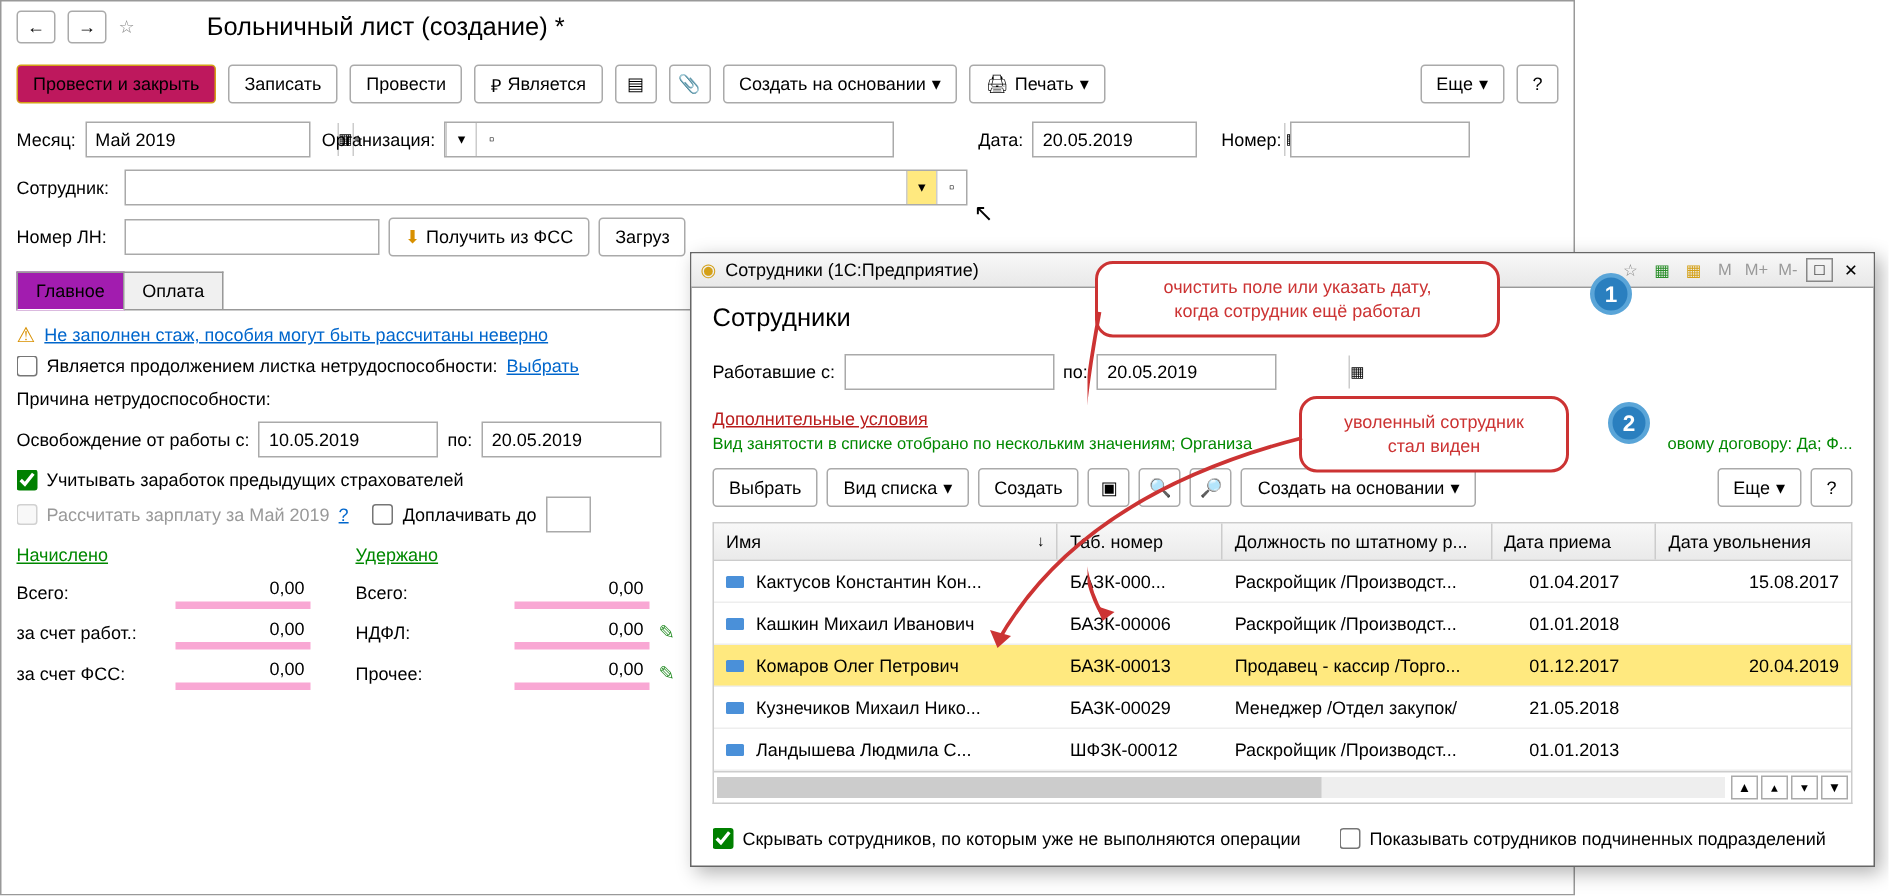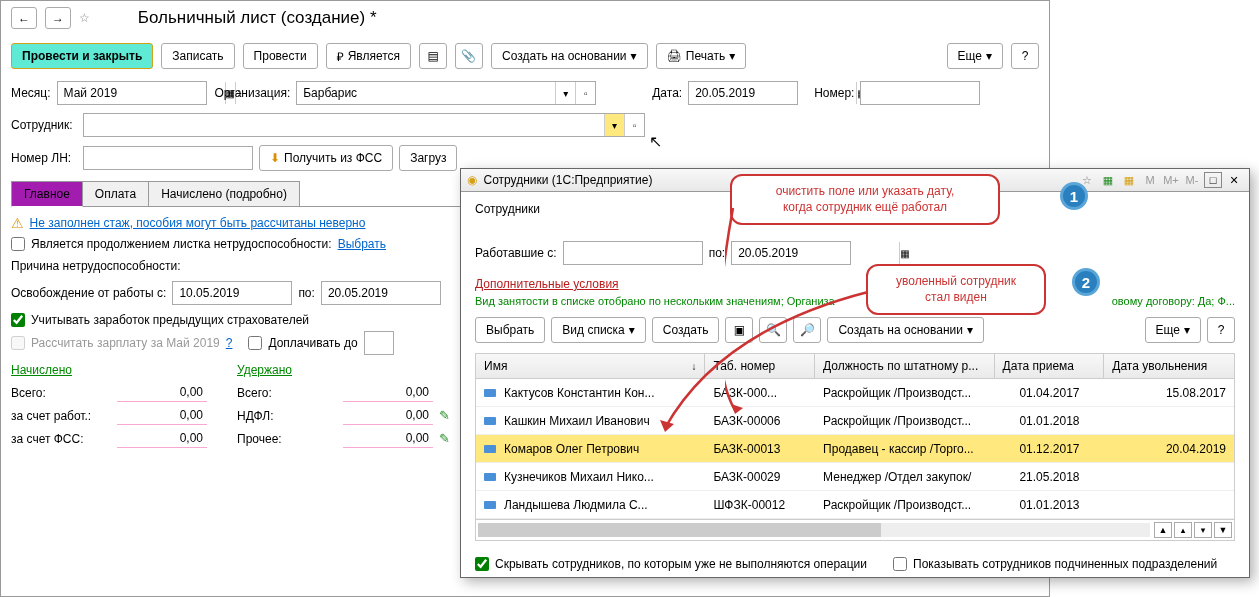--- a/index.html
+++ b/index.html
@@ -4,21 +4,21 @@
 <style>
 *{box-sizing:border-box;margin:0;padding:0;font-family:Arial,sans-serif;font-size:12px}
 body{background:#fff;width:1259px;height:597px;position:relative;overflow:hidden}
 .main-window{position:absolute;top:0;left:0;width:1050px;height:597px;border:1px solid #999;background:#fff}
 .titlebar{display:flex;align-items:center;padding:6px 10px;gap:8px}
 .nav-btn{width:26px;height:22px;border:1px solid #aaa;background:#fff;border-radius:3px;display:flex;align-items:center;justify-content:center;cursor:pointer}
 .star-icon{color:#888}
 .page-title{font-size:17px;margin-left:40px}
 .toolbar{display:flex;align-items:center;gap:8px;padding:8px 10px}
 .btn{border:1px solid #aaa;background:#fff;border-radius:3px;padding:4px 10px;height:26px;display:flex;align-items:center;gap:4px;cursor:pointer;white-space:nowrap}
-.btn-yellow{background:#5eead4;border-color:#d4a017;font-weight:bold}
+.btn-yellow{background:#be185d;border-color:#d4a017;font-weight:normal}
 .btn-icon{width:28px;padding:4px;justify-content:center}
 .toolbar-spacer{flex:1}
 .form-row{display:flex;align-items:center;gap:6px;padding:4px 10px}
 .label{white-space:nowrap}
 .input-grp{display:flex;border:1px solid #aaa;background:#fff;height:24px;align-items:center}
 .input-grp input{border:none;padding:2px 6px;outline:none;flex:1;height:100%;background:transparent}
 .input-btn{width:20px;height:100%;border-left:1px solid #ccc;display:flex;align-items:center;justify-content:center;cursor:pointer;font-size:10px}
 .input-btn:last-child{border-left:1px solid #ccc}
 .tabs{display:flex;border-bottom:1px solid #999;margin:6px 10px 0}
 .tab{padding:5px 12px;border:1px solid #999;border-bottom:none;background:#f0f0f0;margin-right:-1px;cursor:pointer}
@@ -28,27 +28,27 @@
 .warn-icon{color:#d89000;font-size:14px}
 .link{color:#0066cc;text-decoration:underline;cursor:pointer}
 .chk-line{display:flex;align-items:center;gap:6px;margin:4px 0}
 .chk{width:14px;height:14px}
 .chk-green{accent-color:green}
 .totals-grid{display:flex;gap:30px;margin-top:8px}
 .totals-col{display:flex;flex-direction:column;gap:4px}
 .totals-header{color:#008800;text-decoration:underline;margin-bottom:2px}
 .total-row{display:flex;align-items:center;gap:6px}
 .total-row .label{width:100px}
-.total-val{width:90px;text-align:right;border-bottom:1px solid #f9a8d4;padding:2px 4px}
+.total-val{width:90px;text-align:right;border-bottom:5px solid #f9a8d4;padding:2px 4px}
 .dialog{position:absolute;top:168px;left:460px;width:790px;height:410px;border:1px solid #666;background:#fff;box-shadow:4px 4px 12px rgba(0,0,0,0.3)}
 .dlg-title{background:linear-gradient(#f8f8f8,#e8e8e8);border-bottom:1px solid #999;padding:3px 6px;display:flex;align-items:center;gap:6px;font-size:11px}
 .dlg-title-icons{display:flex;gap:3px;margin-left:auto}
 .dlg-title-icon{width:18px;height:16px;display:flex;align-items:center;justify-content:center;cursor:pointer;font-size:11px}
 .dlg-body{padding:10px 14px}
-.dlg-h1{font-size:12px;margin-bottom:21px}
+.dlg-h1{font-size:17px;margin-bottom:10px}
 .cond-header{color:#b91c1c;text-decoration:underline;cursor:pointer;margin:8px 0 4px}
 .cond-text{color:#008800;font-size:11px;white-space:nowrap;overflow:hidden}
 .dlg-toolbar{display:flex;gap:6px;margin:10px 0;align-items:center}
 .table{border:1px solid #ccc;border-top:none}
 .thead{display:flex;background:linear-gradient(#f8f8f8,#eaeaea);border-top:1px solid #ccc;border-bottom:1px solid #ccc}
 .th{padding:5px 8px;border-right:1px solid #ccc;white-space:nowrap;overflow:hidden}
 .th1{width:230px;display:flex;align-items:center}
 .th1 .sort{margin-left:auto;font-size:10px}
 .th2{width:110px}
 .th3{width:180px}
@@ -121,21 +121,20 @@
 
   <div class="form-row">
     <span class="label">Месяц:</span>
     <div class="input-grp" style="width:150px">
       <input value="Май 2019" style="">
       <span class="input-btn">▦</span>
       <span class="input-btn">÷</span>
     </div>
     <span class="label" style="margin-left:2px">Организация:</span>
     <div class="input-grp" style="width:300px">
-      <input value="Барбарис" style="">
       <span class="input-btn">▾</span>
       <span class="input-btn">▫</span>
     </div>
     <span class="label" style="margin-left:50px">Дата:</span>
     <div class="input-grp" style="width:110px">
       <input value="20.05.2019" style="">
       <span class="input-btn">▦</span>
     </div>
     <span class="label" style="margin-left:10px">Номер:</span>
     <div class="input-grp" style="width:120px">
@@ -160,21 +159,20 @@
     <div class="btn">
         <span style="color:#d89000">⬇</span>
         <span>Получить из ФСС</span>
       </div>
     <div class="btn">Загруз</div>
   </div>
 
   <div class="tabs">
     <div class="tab active">Главное</div>
     <div class="tab">Оплата</div>
-    <div class="tab">Начислено (подробно)</div>
   </div>
 
   <div class="content">
     <div class="warn-line">
       <span class="warn-icon">⚠</span>
       <span class="link">Не заполнен стаж, пособия могут быть рассчитаны неверно</span>
     </div>
     <div class="chk-line">
       <input type="checkbox" class="chk" style="">
       <span>Является продолжением листка нетрудоспособности:</span>

